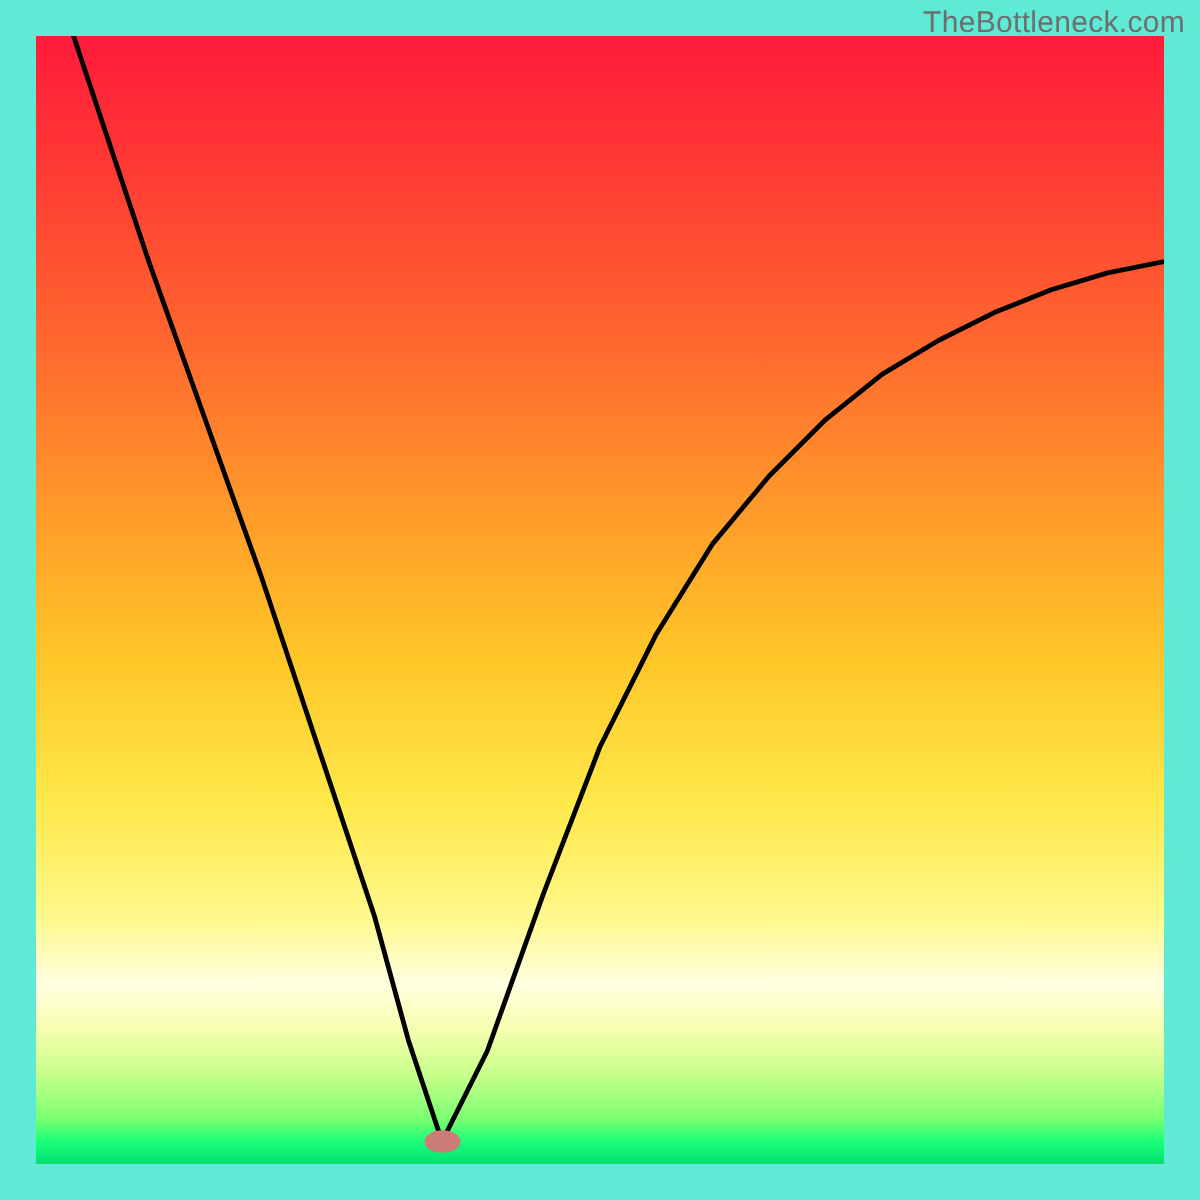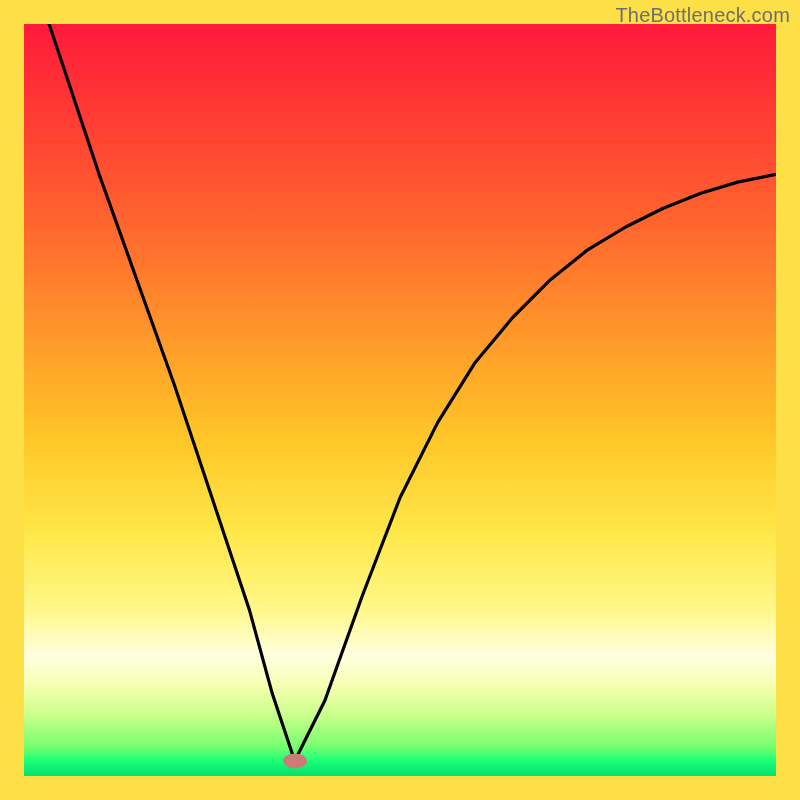--- a/index.html
+++ b/index.html
@@ -8,21 +8,21 @@
     width: 800px;
     height: 800px;
     background: #000;
     overflow: hidden;
     font-family: Arial, Helvetica, sans-serif;
   }
   .frame {
     position: absolute;
     left: 0; top: 0;
     width: 800px; height: 800px;
-    background: #fde047;
+    background: #5eead4;
   }
   .plot-area {
     position: absolute;
     left: 24px; top: 24px;
     width: 752px; height: 752px;
     overflow: hidden;
   }
   .gradient {
     position: absolute;
     left: 0; top: 0; right: 0; bottom: 0;

